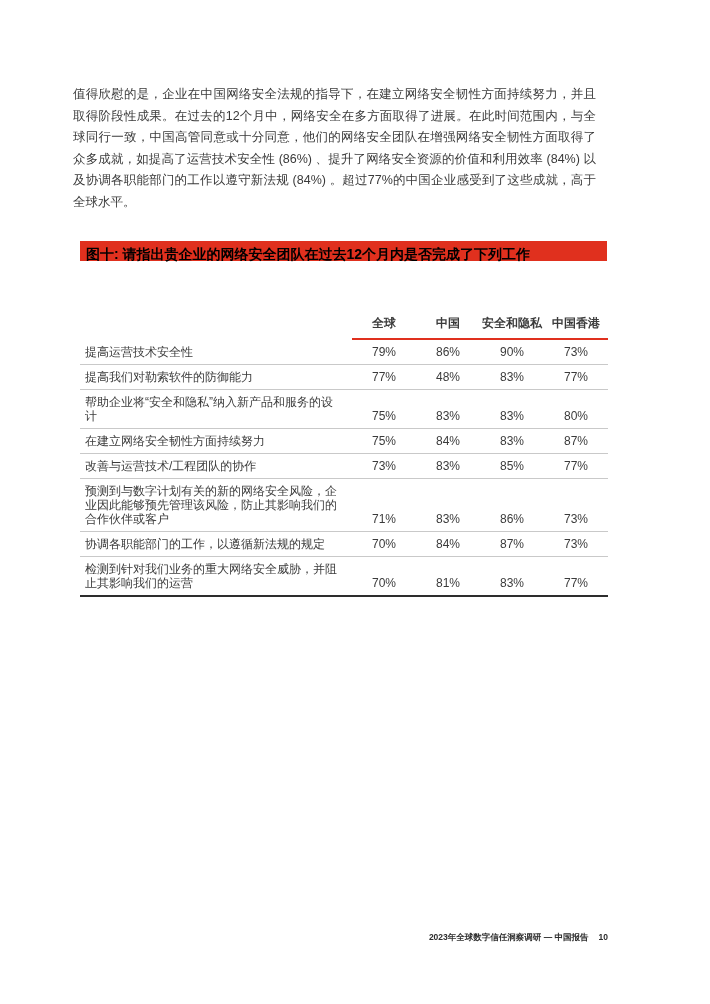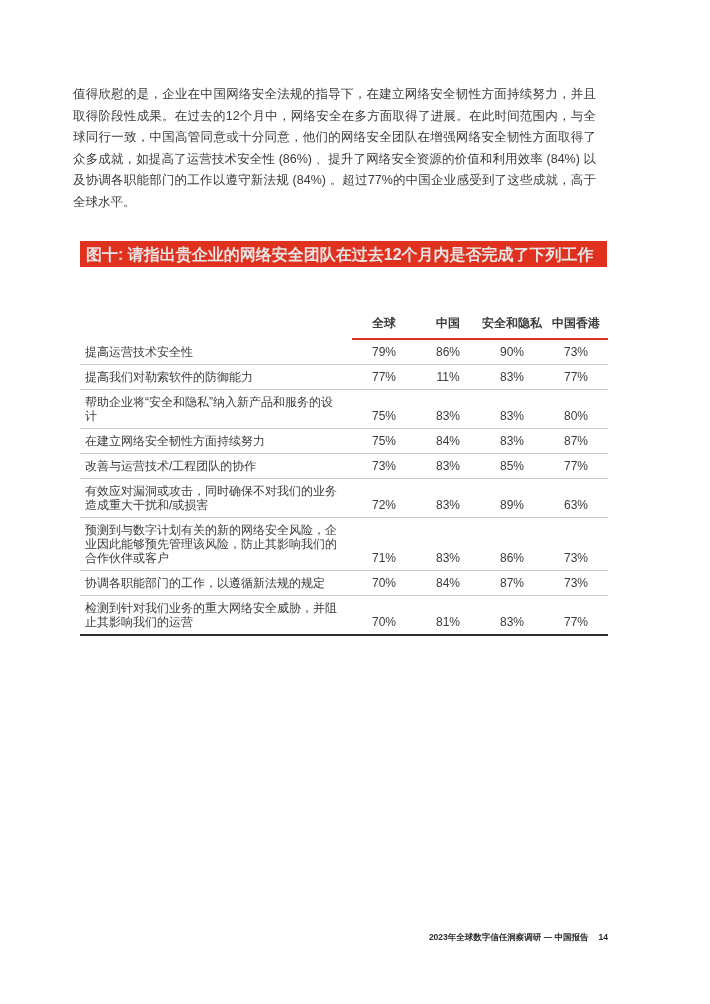--- a/index.html
+++ b/index.html
@@ -20,24 +20,24 @@
     left: 73px; top: 84px;
     width: 523px;
     font-size: 12.5px;
     line-height: 21.5px;
     text-align: justify;
     color: #3a3a3a;
   }
   .banner {
     position: absolute;
     left: 80px; top: 241px;
-    width: 527px; height: 26px;
+    width: 527px; height: 20px;
     background: var(--accent);
-    color: #e5e5e5;
-    font-size: 16px;
+    color: #000000;
+    font-size: 14px;
     font-weight: bold;
     line-height: 27px;
     padding-left: 6px;
     white-space: nowrap;
   }
   .subtitle {
     position: absolute;
     left: 85px; top: 276px;
     width: 523px;
     font-size: 11px;
@@ -125,21 +125,21 @@
           <tr>
             <td class="label-cell">提高运营技术安全性</td>
             <td class="value-cell">79%</td>
             <td class="value-cell">86%</td>
             <td class="value-cell">90%</td>
             <td class="value-cell">73%</td>
           </tr>
           <tr>
             <td class="label-cell">提高我们对勒索软件的防御能力</td>
             <td class="value-cell">77%</td>
-            <td class="value-cell">11%</td>
+            <td class="value-cell">48%</td>
             <td class="value-cell">83%</td>
             <td class="value-cell">77%</td>
           </tr>
           <tr>
             <td class="label-cell">帮助企业将“安全和隐私”纳入新产品和服务的设计</td>
             <td class="value-cell">75%</td>
             <td class="value-cell">83%</td>
             <td class="value-cell">83%</td>
             <td class="value-cell">80%</td>
           </tr>
@@ -149,27 +149,20 @@
             <td class="value-cell">84%</td>
             <td class="value-cell">83%</td>
             <td class="value-cell">87%</td>
           </tr>
           <tr>
             <td class="label-cell">改善与运营技术/工程团队的协作</td>
             <td class="value-cell">73%</td>
             <td class="value-cell">83%</td>
             <td class="value-cell">85%</td>
             <td class="value-cell">77%</td>
-          </tr>
-          <tr>
-            <td class="label-cell">有效应对漏洞或攻击，同时确保不对我们的业务造成重大干扰和/或损害</td>
-            <td class="value-cell">72%</td>
-            <td class="value-cell">83%</td>
-            <td class="value-cell">89%</td>
-            <td class="value-cell">63%</td>
           </tr>
           <tr>
             <td class="label-cell">预测到与数字计划有关的新的网络安全风险，企业因此能够预先管理该风险，防止其影响我们的合作伙伴或客户</td>
             <td class="value-cell">71%</td>
             <td class="value-cell">83%</td>
             <td class="value-cell">86%</td>
             <td class="value-cell">73%</td>
           </tr>
           <tr>
             <td class="label-cell">协调各职能部门的工作，以遵循新法规的规定</td>
@@ -183,16 +176,16 @@
             <td class="value-cell">70%</td>
             <td class="value-cell">81%</td>
             <td class="value-cell">83%</td>
             <td class="value-cell">77%</td>
           </tr>
         </tbody>
     </table>
   </div>
 
   <div class="footer">
-    <span>2023年全球数字信任洞察调研 — 中国报告</span><span class="page-num">14</span>
+    <span>2023年全球数字信任洞察调研 — 中国报告</span><span class="page-num">10</span>
   </div>
 
 </div>
 
 </body></html>

